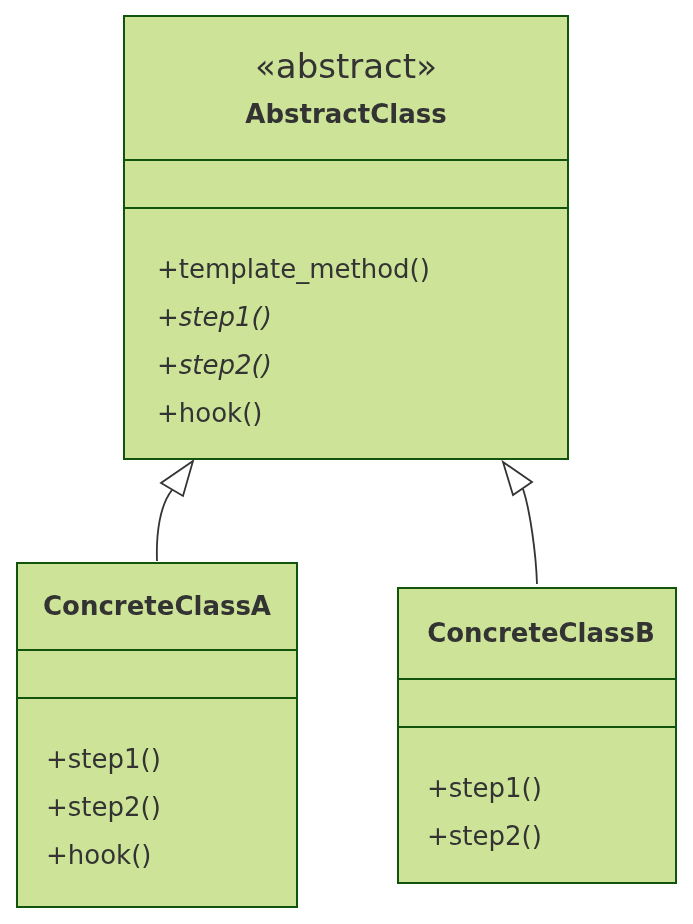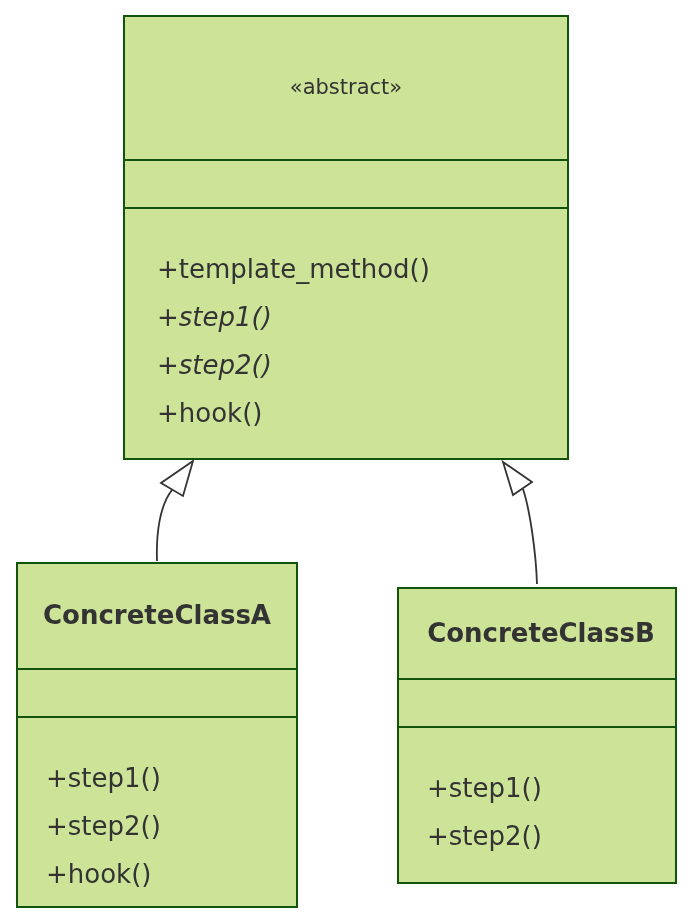--- a/index.html
+++ b/index.html
@@ -30,21 +30,21 @@
   }
   .title-section {
     box-sizing: border-box;
     display: flex;
     flex-direction: column;
     align-items: center;
     justify-content: center;
     gap: 13px;
   }
   .stereotype {
-    font-size: 21px;
+    font-size: 34px;
     font-weight: 400;
     color: #333333;
     line-height: 1.2;
   }
   .class-name {
     font-size: 26px;
     font-weight: 700;
     color: #333333;
     line-height: 1.2;
   }
@@ -68,21 +68,21 @@
   }
 
   
   .box-abstract { left: 123px; top: 15px; width: 446px; height: 445px; }
   .box-abstract .title-section  { height: 142px; }
   .box-abstract .attrs-section  { height: 48px; }
   .box-abstract .methods-section{ height: 226px; padding-left: 32px; }
 
   
   .box-concrete-a { left: 16px; top: 562px; width: 282px; height: 346px; }
-  .box-concrete-a .title-section  { height: 104px; }
+  .box-concrete-a .title-section  { height: 85px; }
   .box-concrete-a .attrs-section  { height: 48px; }
   .box-concrete-a .methods-section{ height: 203px; }
 
   
   .box-concrete-b { left: 397px; top: 587px; width: 280px; height: 297px; }
   .box-concrete-b .title-section  { height: 89px; padding-left: 8px; }
   .box-concrete-b .attrs-section  { height: 48px; }
   .box-concrete-b .methods-section{ height: 156px; }
 
   .edge-path {
@@ -109,20 +109,21 @@
     </g>
     <g>
       <path class="edge-path" d="M537,584 C536,553 530,510 523,489"></path>
       <polygon class="edge-arrowhead" points="503,462 532,482 513,495"></polygon>
     </g>
   </svg>
 
   <div class="class-box box-abstract">
     <div class="title-section">
       <div class="stereotype">«abstract»</div>
+      <div class="class-name">AbstractClass</div>
     </div>
     <div class="attrs-section"></div>
     <div class="methods-section">
       <div class="method-line">+template_method()</div>
       <div class="method-line italic">+step1()</div>
       <div class="method-line italic">+step2()</div>
       <div class="method-line">+hook()</div>
     </div>
   </div>
 

